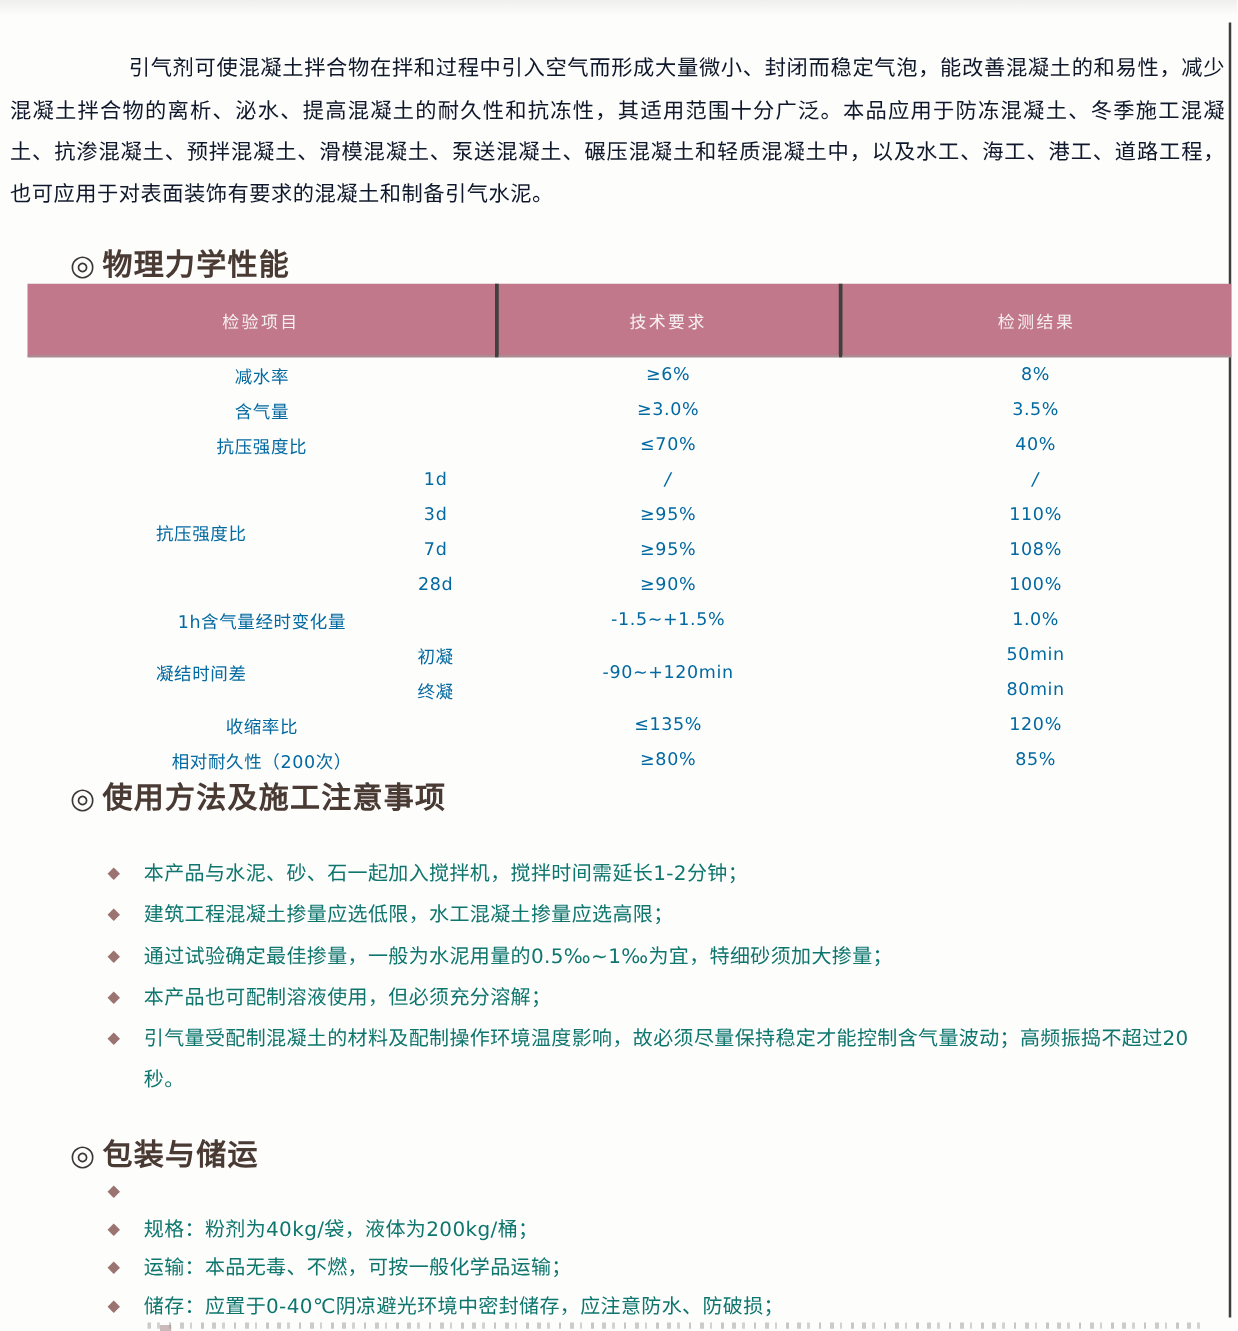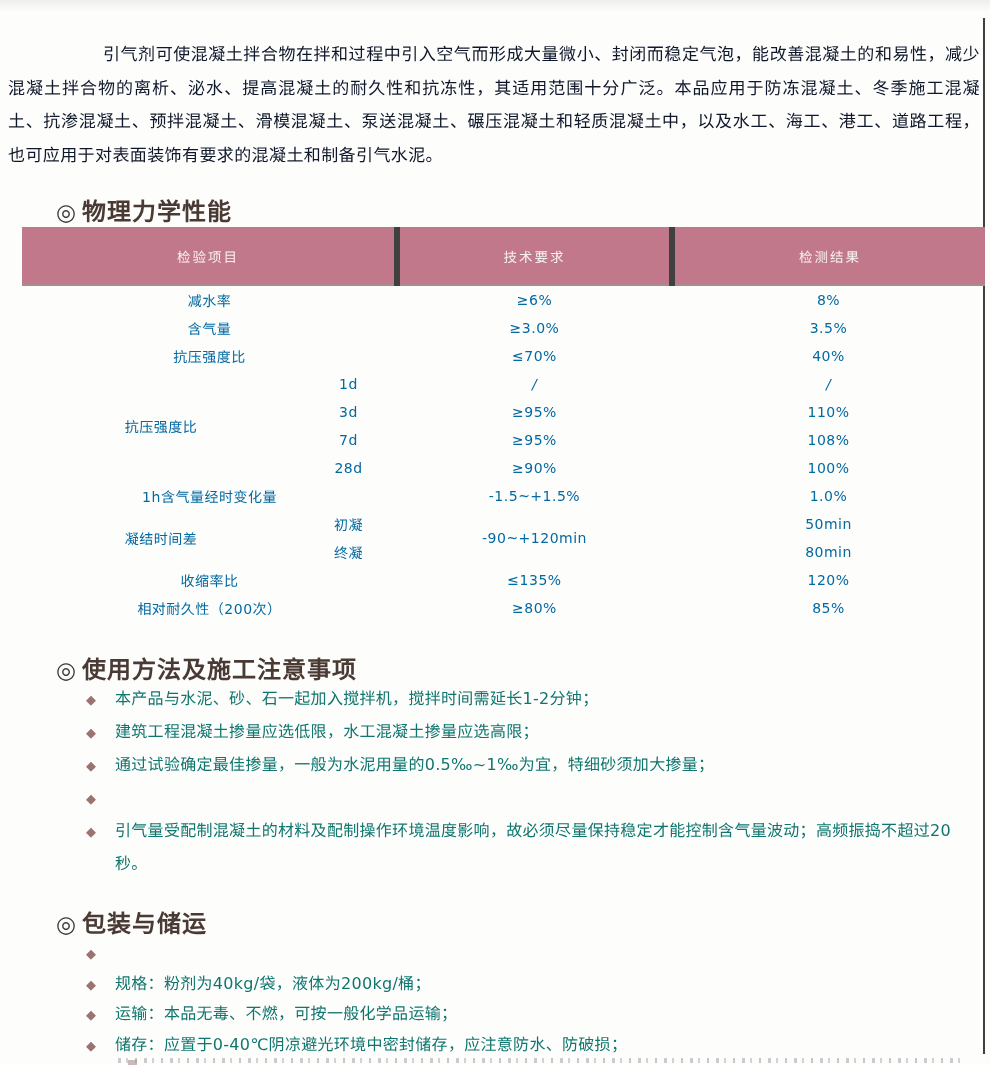--- a/index.html
+++ b/index.html
@@ -28,34 +28,34 @@
   }
   .section-heading{
     position:absolute;left:20px;
     font-size:24px;font-weight:bold;color:#4a3a34;
     letter-spacing:1px;white-space:nowrap;margin-left:36px;
   }
   .section-heading .marker{
     font-weight:normal;color:#3c3734;margin-right:5px;font-size:23px;
   }
   .h-physical{top:172px;}
-  .h-usage{top:630px;}
+  .h-usage{top:598px;}
   .h-packing{top:884px;}
 
   table.spec{
     position:absolute;left:22px;top:227px;width:963px;
     border-collapse:collapse;table-layout:fixed;
   }
   table.spec th{
     background:#c1788a;color:#f7f0f2;
     font-weight:normal;font-size:13.5px;letter-spacing:2px;
     height:25px;padding:16px;text-align:center;
     border-bottom:2px solid #ab8b92;
   }
-  table.spec th.sep{border-left:6px solid #404040;}
+  table.spec th.sep{border-left:3px solid #404040;}
   table.spec td{
     height:28px;padding:0;text-align:center;vertical-align:middle;
     font-size:14px;color:#0369a1;letter-spacing:.5px;
   }
   td.slash{font-style:italic;font-size:15px;}
   .list{position:absolute;left:86px;margin:0;padding:0;list-style:none;}
   .list-usage{top:682px;width:874px;}
   .list-packing{top:938px;width:874px;}
   .list li{display:flex;align-items:flex-start;margin:0;}
   .list-usage li{line-height:33px;}
@@ -179,20 +179,21 @@
     <li>
         <span class="bullet">◆</span>
         <span class="li-text">建筑工程混凝土掺量应选低限，水工混凝土掺量应选高限；</span>
       </li>
     <li>
         <span class="bullet">◆</span>
         <span class="li-text">通过试验确定最佳掺量，一般为水泥用量的0.5‰~1‰为宜，特细砂须加大掺量；</span>
       </li>
     <li>
         <span class="bullet">◆</span>
+        <span class="li-text">本产品也可配制溶液使用，但必须充分溶解；</span>
       </li>
     <li>
         <span class="bullet">◆</span>
         <span class="li-text">引气量受配制混凝土的材料及配制操作环境温度影响，故必须尽量保持稳定才能控制含气量波动；高频振捣不超过20秒。</span>
       </li>
   </ul>
 
   <h2 class="section-heading h-packing"><span class="marker">◎</span><span>包装与储运</span></h2>
 
   <ul class="list list-packing">

